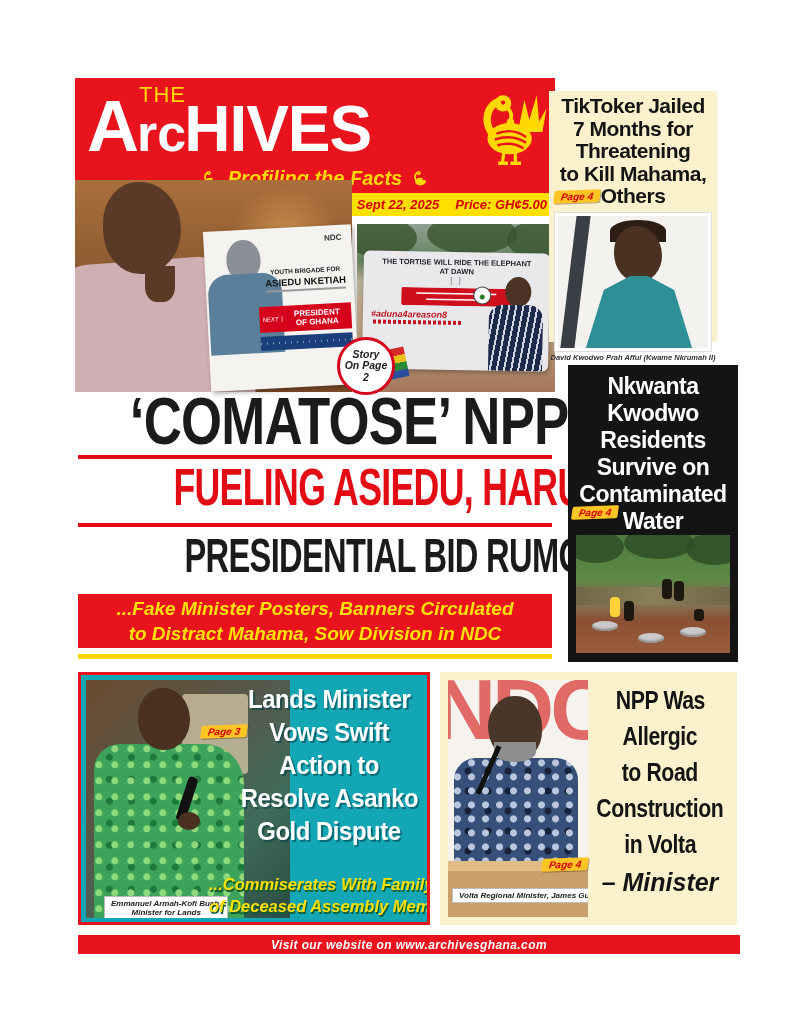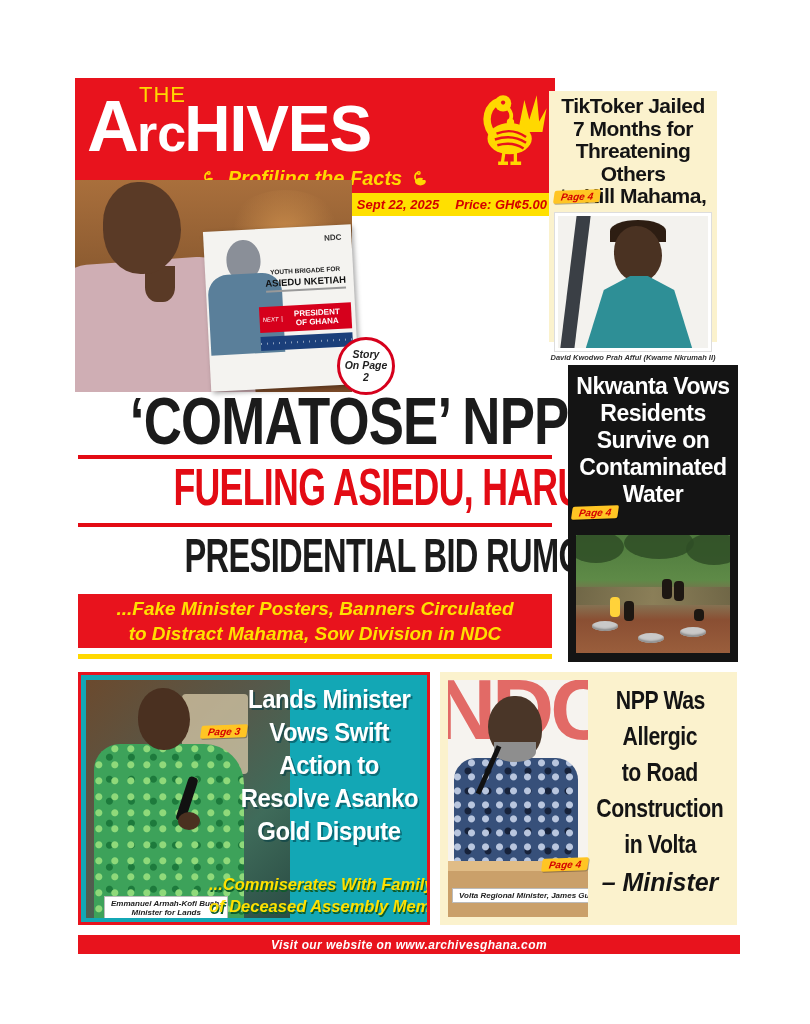--- a/index.html
+++ b/index.html
@@ -218,20 +218,37 @@
       <div class="ndc">NDC</div>
       <div class="pl1">YOUTH BRIGADE FOR</div>
       <div class="pl2">ASIEDU NKETIAH</div>
       <div class="pl3"></div>
       <div class="pbox">
         <span class="next">NEXT</span>
         <span class="pres"><span>PRESIDENT</span><br><span>OF GHANA</span></span>
       </div>
       <div class="pblue"></div>
     </div>
+    <div class="banner-photo">
+      <div class="tree" style="left:-10px;top:-6px;"></div>
+      <div class="tree" style="left:70px;top:-10px;width:90px;"></div>
+      <div class="tree" style="left:150px;top:-4px;"></div>
+      <div class="banner">
+        <div class="bl1">THE TORTISE WILL RIDE THE ELEPHANT</div>
+        <div class="bl2">AT DAWN</div>
+        <div class="bracket">[            ]</div>
+        <div class="rbox"></div>
+        <div class="hash">#aduna4areason8</div>
+        <div class="digits"></div>
+        <div class="logo"></div>
+        <div class="bman-head"></div>
+        <div class="bman-body"></div>
+      </div>
+      <div class="rainbow"></div>
+    </div>
   </div>
 
   <div class="story-circle">
     <span>Story</span>
     <span>On Page</span>
     <span>2</span>
   </div>
 
   <div class="hl hl1"><span class="cond">‘COMATOSE’ NPP</span></div>
   <div class="red-rule rule1"></div>
@@ -243,36 +260,36 @@
     <div>...Fake Minister Posters, Banners Circulated</div>
     <div>to Distract Mahama, Sow Division in NDC</div>
   </div>
   <div class="yellow-rule"></div>
 
   <div class="tiktoker panel-cream">
     <div class="rc-headline">
       <div>TikToker Jailed</div>
       <div>7 Months for</div>
       <div>Threatening</div>
+      <div>to Kill Mahama,</div>
       <div>Others</div>
-      <div>to Kill Mahama,</div>
     </div>
     <div class="badge badge-tt">Page 4</div>
     <div class="tt-photo">
       <div class="tt-pole"></div>
       <div class="tt-hair"></div>
       <div class="tt-head"></div>
       <div class="tt-shirt"></div>
     </div>
     <div class="tt-caption">David Kwodwo Prah Afful (Kwame Nkrumah II)</div>
   </div>
 
   <div class="nkwanta">
     <div class="rc-headline">
-      <div>Nkwanta Vows</div>
+      <div>Nkwanta Kwodwo</div>
       <div>Residents</div>
       <div>Survive on</div>
       <div>Contaminated</div>
       <div>Water</div>
     </div>
     <div class="badge badge-nk">Page 4</div>
     <div class="nk-photo">
       <div class="nk-tree" style="left:-8px;top:-4px;"></div>
       <div class="nk-tree" style="left:48px;top:-8px;width:70px;"></div>
       <div class="nk-tree" style="left:110px;top:-2px;"></div>

